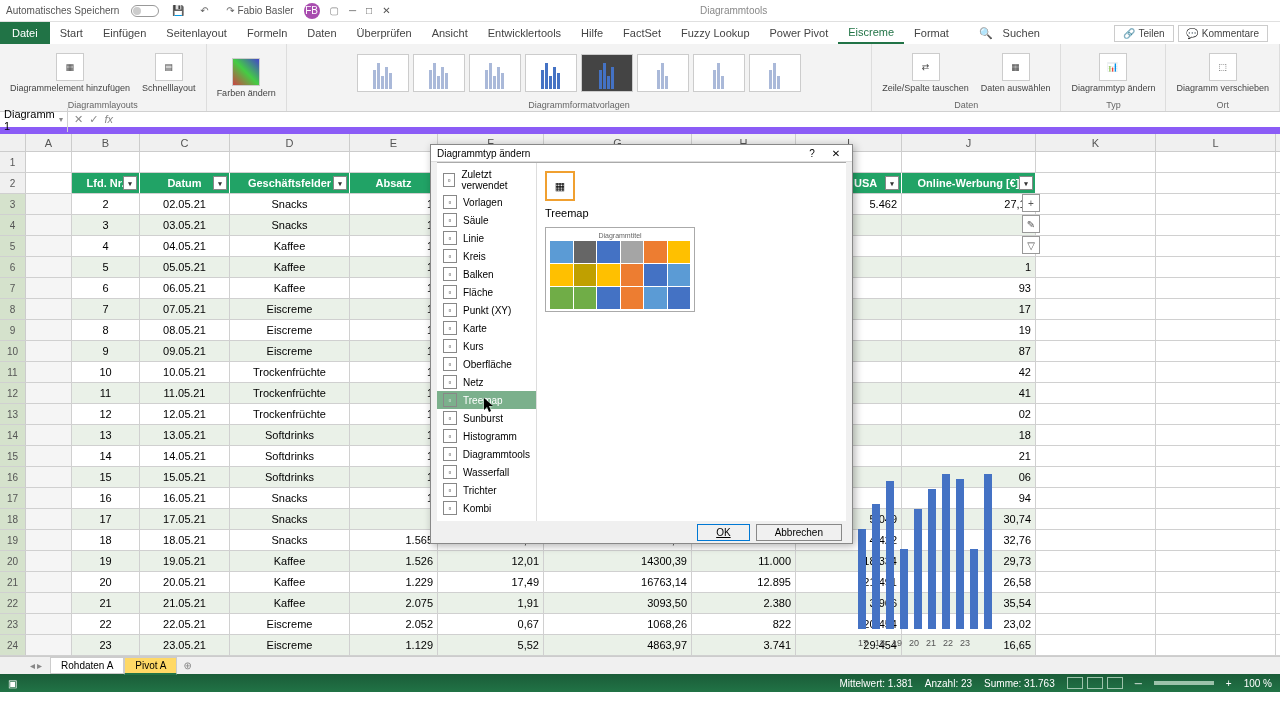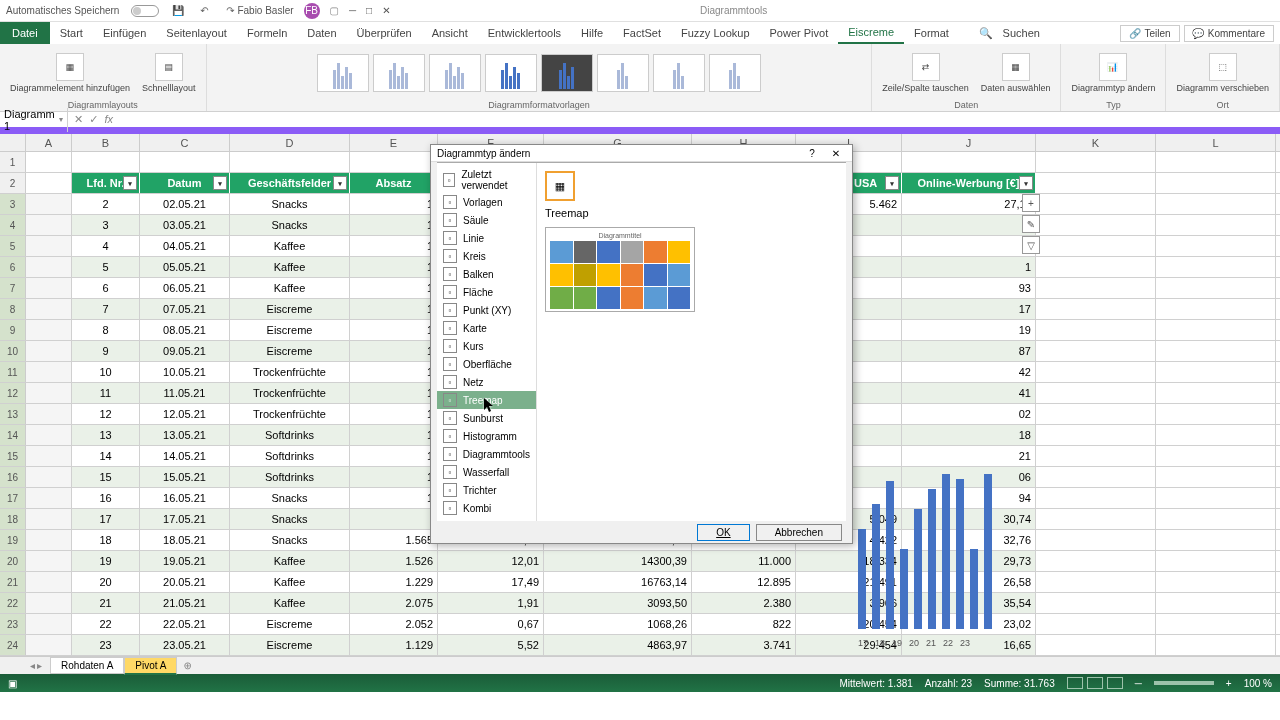--- a/index.html
+++ b/index.html
@@ -14,21 +14,21 @@
 .titlebar .center { flex: 1; text-align: center; }
 .titlebar .tools { color: #888; position: absolute; left: 700px; }
 .titlebar .right { display: flex; align-items: center; gap: 10px; padding-right: 8px; }
 .titlebar .avatar { width: 16px; height: 16px; background: #a84caf; border-radius: 8px; color: #fff; font-size: 10px; display: flex; align-items: center; justify-content: center; }
 
 
 .ribbon-tabs { height: 22px; background: #fff; display: flex; align-items: center; font-size: 11px; color: #444; }
 .ribbon-tabs .file-tab { background: #217346; color: #fff; padding: 4px 12px; height: 22px; display: flex; align-items: center; }
 .ribbon-tabs .tab { padding: 4px 10px; cursor: pointer; }
 .ribbon-tabs .tab.active { border-bottom: 2px solid #217346; color: #217346; }
-.ribbon-tabs .right-actions { margin-left: auto; display: flex; align-items: center; gap: 4px; padding-right: 6px; }
+.ribbon-tabs .right-actions { margin-left: auto; display: flex; align-items: center; gap: 4px; padding-right: 12px; }
 .ribbon-tabs .share-btn { border: 1px solid #ccc; padding: 2px 8px; font-size: 10px; }
 
 
 .ribbon { height: 68px; background: #f3f3f3; border-bottom: 1px solid #d0d0d0; display: flex; align-items: stretch; font-size: 9px; color: #444; }
 .ribbon-group { border-right: 1px solid #ddd; display: flex; flex-direction: column; align-items: center; justify-content: space-between; padding: 4px 6px 1px; }
 .ribbon-group .label { font-size: 9px; color: #666; padding-top: 2px; }
 .ribbon-group .items { display: flex; gap: 4px; align-items: center; flex: 1; }
 .ribbon-btn { display: flex; flex-direction: column; align-items: center; gap: 2px; padding: 2px 4px; font-size: 9px; text-align: center; }
 .ribbon-btn .icon { width: 28px; height: 28px; background: #fff; border: 1px solid #ccc; display: flex; align-items: center; justify-content: center; }
 .chart-style { width: 52px; height: 38px; border: 1px solid #ccc; background: #fff; display: flex; align-items: flex-end; justify-content: center; gap: 1px; padding: 2px; }
@@ -180,20 +180,29 @@
           <div class="icon">▦</div>
           <span>Diagrammelement hinzufügen</span>
         </div>
       <div class="ribbon-btn">
           <div class="icon">▤</div>
           <span>Schnelllayout</span>
         </div>
     </div>
     <div class="label">Diagrammlayouts</div>
   </div>
+  <div class="ribbon-group">
+    <div class="items">
+      <div class="ribbon-btn">
+          <div class="icon" style="background:linear-gradient(45deg,#c44,#4c4,#44c)"></div>
+          <span>Farben ändern</span>
+        </div>
+    </div>
+    <div class="label"> </div>
+  </div>
   <div class="ribbon-group" style="flex:1">
     <div class="items">
       <div class="chart-style light">
           <span style="height:60%"></span>
           <span style="height:80%"></span>
           <span style="height:40%"></span>
           <span style="height:70%"></span>
           <span style="height:50%"></span>
         </div>
       <div class="chart-style light">

